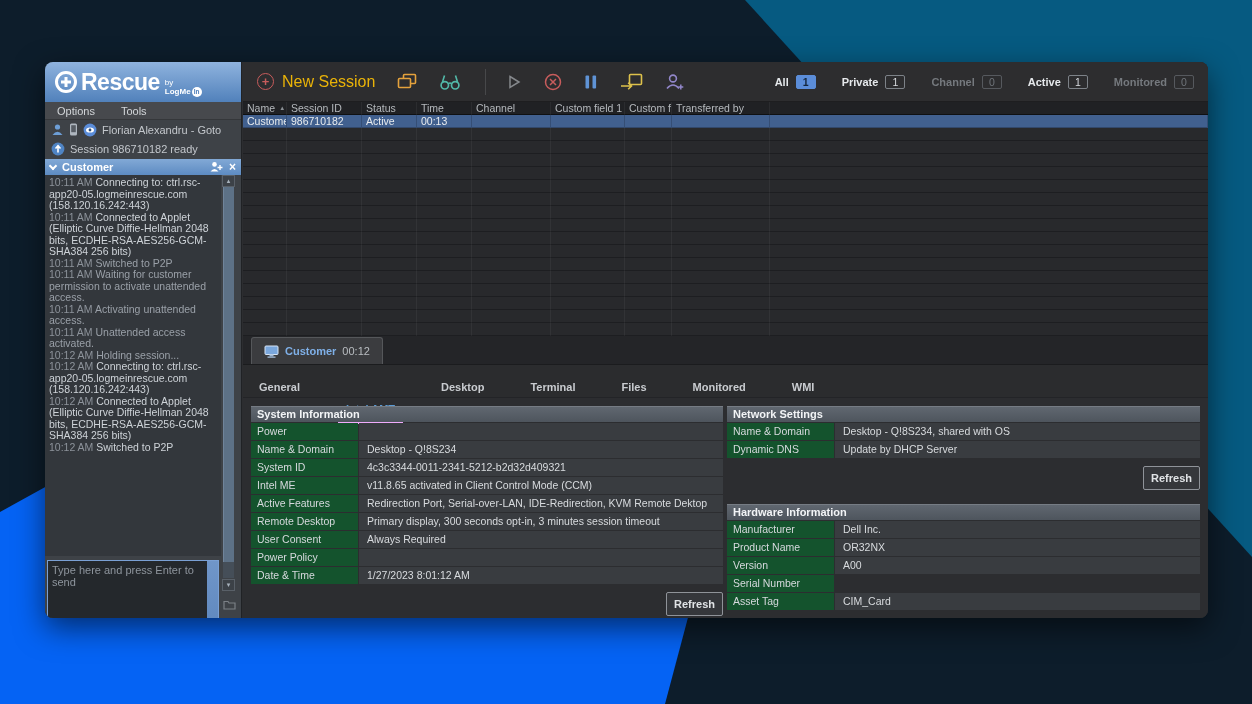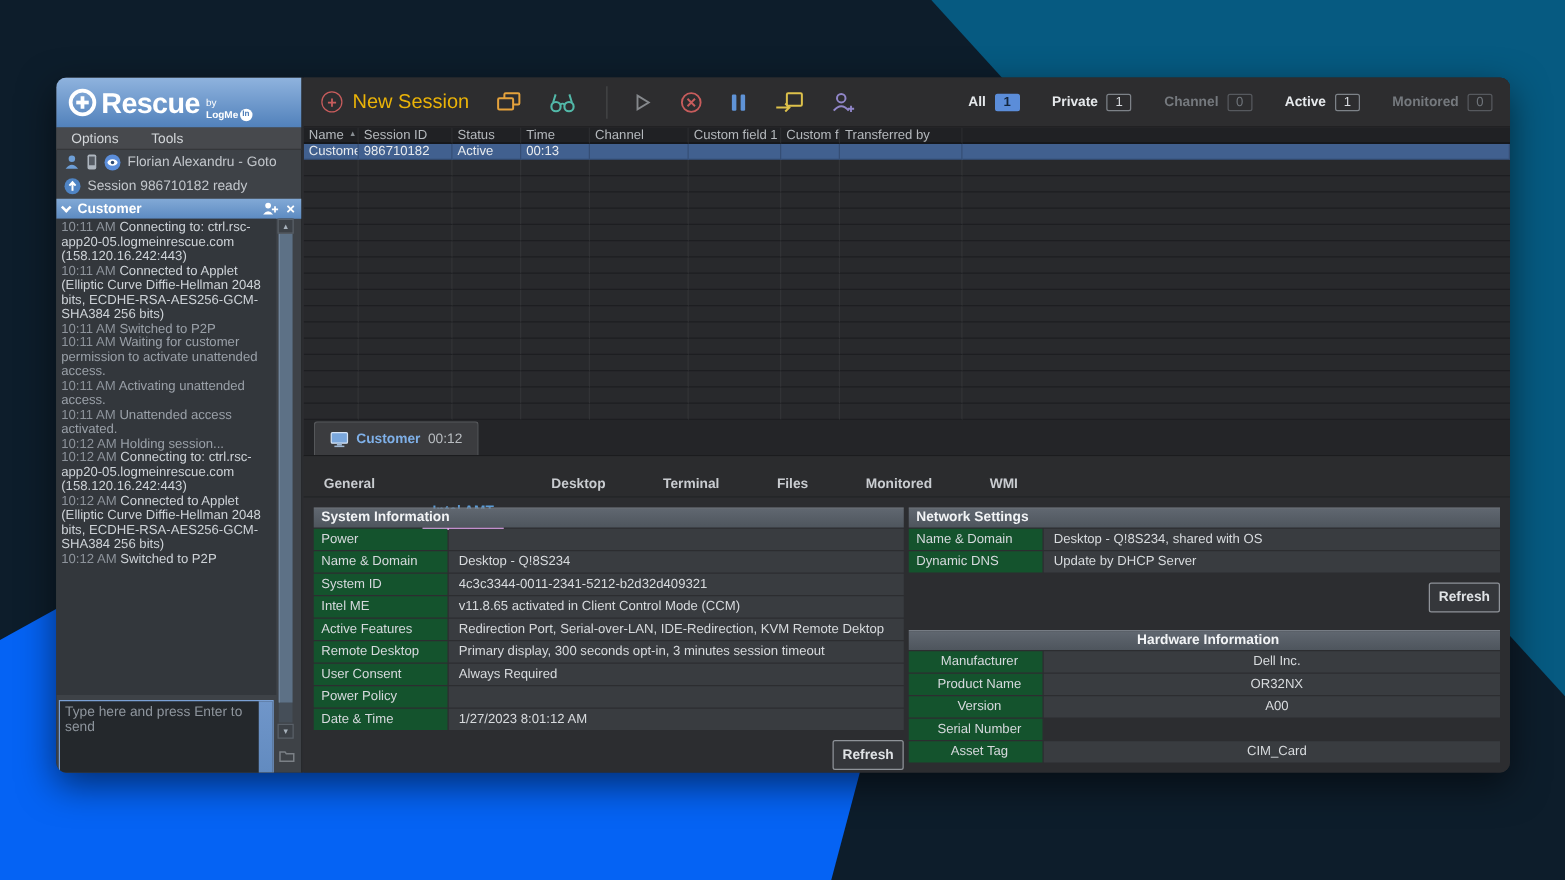--- a/index.html
+++ b/index.html
@@ -113,21 +113,21 @@
   .kv { position:absolute; }
   .kv-title { height:16px; background:linear-gradient(#606770,#4e555d); border-top:1px solid #767c84;
               color:#f2f4f6; font-size:11px; font-weight:bold; padding:1px 0 0 6px; margin-bottom:1px; }
   .kv-row { display:flex; height:17px; margin-bottom:1px; }
   .kv-label { width:107px; background:#14532d; color:#d6d9dd; font-size:10.5px; padding:2px 0 0 6px; margin-right:1px; flex:0 0 auto; }
   .kv-value { flex:1; background:#393c40; color:#d8dbde; font-size:10.5px; padding:2px 0 0 8px; white-space:nowrap; overflow:hidden; }
   .refresh-btn { position:absolute; width:57px; height:24px; background:#35373b; border:1px solid #8f9399; border-radius:2px;
                  color:#e0e3e6; font-size:11px; font-weight:bold; display:flex; align-items:center; justify-content:center; }
   #sysinfo { left:8px;  top:344px; width:472px; }
   #netset  { left:484px; top:344px; width:473px; }
-  #hwinfo  { left:484px; top:442px; width:473px;text-align:center; }
+  #hwinfo  { left:484px; top:442px; width:473px; }
   #refresh-left  { left:423px; top:530px; }
   #refresh-right { left:900px; top:404px; }
 
   svg { display:block; }
 </style>
 </head>
 <body>
 
 <div class="bg-shape" id="bg-navy"></div>
 <div class="bg-shape" id="bg-teal"></div>

